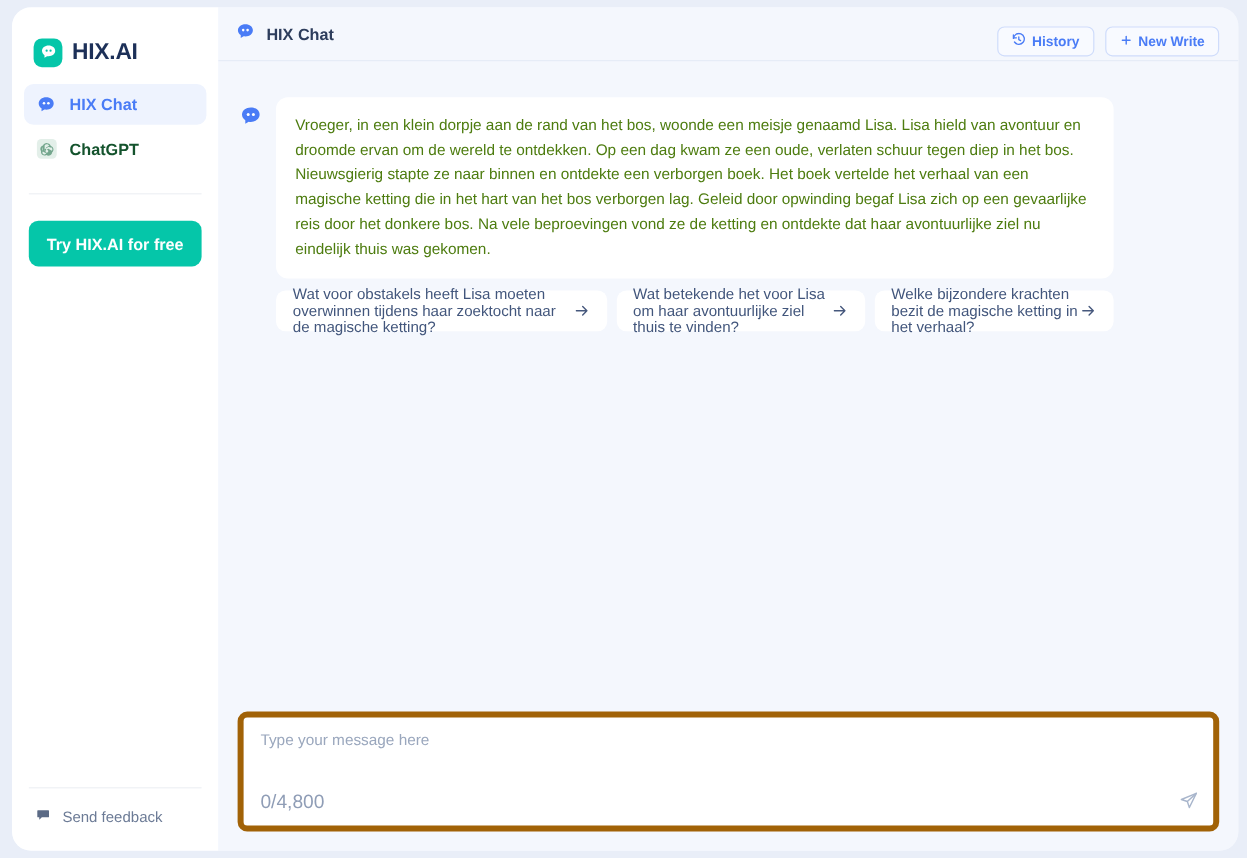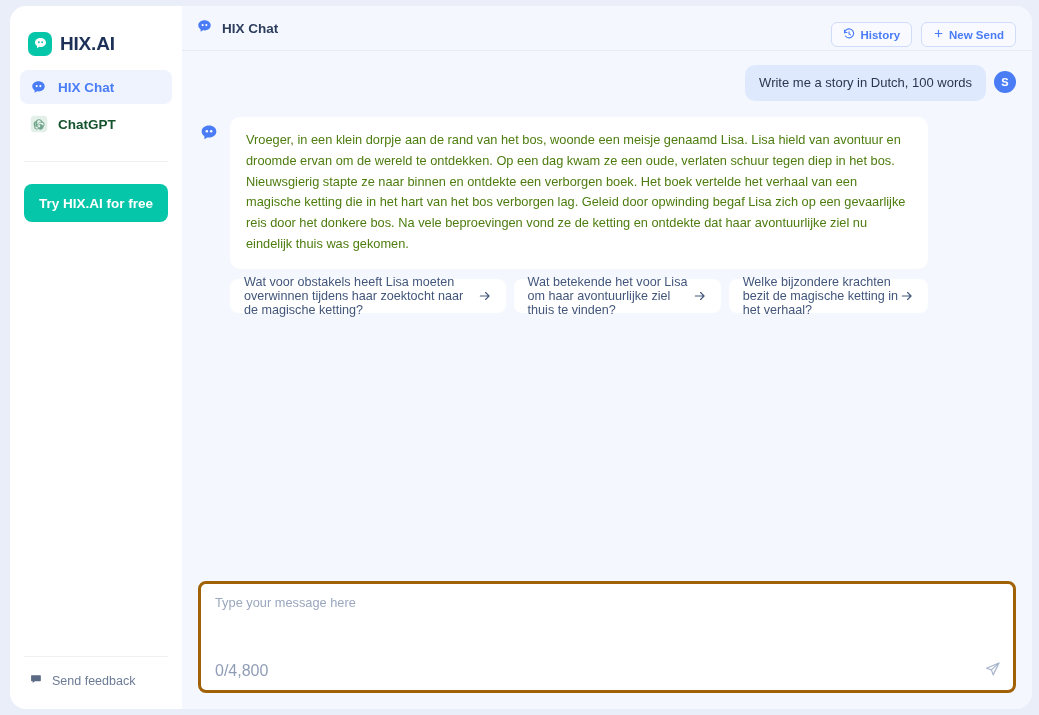--- a/index.html
+++ b/index.html
@@ -262,23 +262,23 @@
     display: flex;
     align-items: center;
   }
 
   
   .composer-wrap {
     padding: 0 16px 16px 16px;
   }
   .composer {
     background: #ffffff;
-    border: 3px solid #a16207;
+    border: 5px solid #a16207;
     border-radius: 8px;
-    height: 112px;
+    height: 100px;
     position: relative;
     padding: 11px 14px 12px 14px;
   }
   .composer-input {
     width: 100%;
     border: none;
     outline: none;
     resize: none;
     font-size: 12.8px;
     color: #2d3d5c;
@@ -394,31 +394,27 @@
             </span>
             <span>History</span>
           </button>
 
           <button class="btn-outline">
             <span>
               <svg width="11" height="11" viewBox="0 0 24 24" stroke="#4a7cf6" stroke-width="2.6" stroke-linecap="round">
                 <path d="M12 5v14M5 12h14"></path>
               </svg>
             </span>
-            <span>New Send</span>
+            <span>New Write</span>
           </button>
         </div>
       </div>
 
       <div class="thread">
 
-        <div class="row-user">
-          <div class="bubble-user">Write me a story in Dutch, 100 words</div>
-          <div class="avatar-user">S</div>
-        </div>
 
         <div class="row-bot">
           <div class="avatar-bot">
             <svg width="20" height="20" viewBox="0 0 24 24">
               <path d="M12 3C7 3 3.2 6.1 3.2 10.2c0 2.3 1.3 4.4 3.3 5.7v3.5l3.4-2.1c.7.1 1.4.2 2.1.2 5 0 8.8-3.1 8.8-7.3S17 3 12 3z" fill="#4a7cf6"></path>
               <circle cx="9.4" cy="10" r="1.5" fill="#ffffff"></circle>
               <circle cx="14.6" cy="10" r="1.5" fill="#ffffff"></circle>
             </svg>
           </div>
           <div class="bubble-bot">Vroeger, in een klein dorpje aan de rand van het bos, woonde een meisje genaamd Lisa. Lisa hield van avontuur en droomde ervan om de wereld te ontdekken. Op een dag kwam ze een oude, verlaten schuur tegen diep in het bos. Nieuwsgierig stapte ze naar binnen en ontdekte een verborgen boek. Het boek vertelde het verhaal van een magische ketting die in het hart van het bos verborgen lag. Geleid door opwinding begaf Lisa zich op een gevaarlijke reis door het donkere bos. Na vele beproevingen vond ze de ketting en ontdekte dat haar avontuurlijke ziel nu eindelijk thuis was gekomen.</div>

